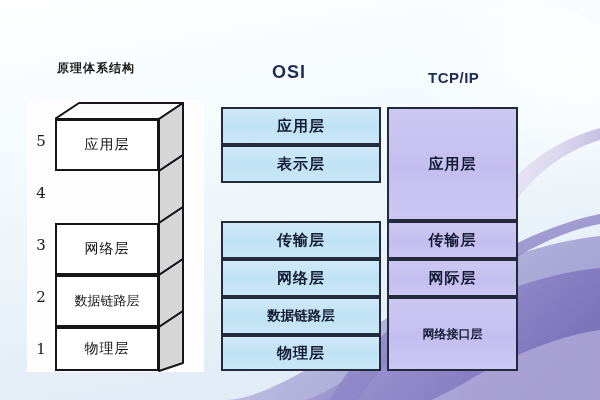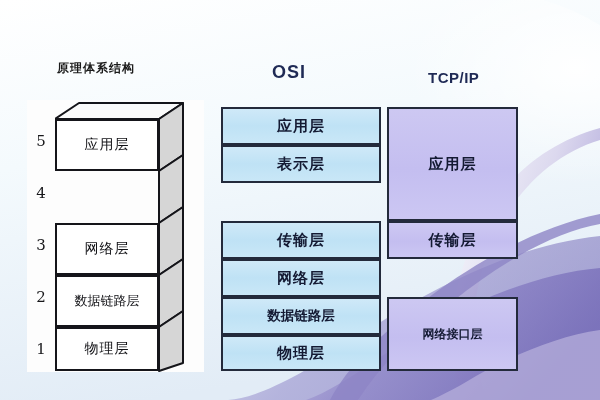--- a/index.html
+++ b/index.html
@@ -241,16 +241,17 @@
     <div class="osi-cell" style="top:38px;  height:38px;">表示层</div>
     <div class="osi-cell" style="top:114px; height:38px;">传输层</div>
     <div class="osi-cell" style="top:152px; height:38px;">网络层</div>
     <div class="osi-cell small" style="top:190px; height:38px;">数据链路层</div>
     <div class="osi-cell" style="top:228px; height:36px;">物理层</div>
   </div>
 
   <div id="tcp-col">
     <div class="tcp-cell" style="top:0px;   height:114px;">应用层</div>
     <div class="tcp-cell" style="top:114px; height:38px;">传输层</div>
+    <div class="tcp-cell" style="top:152px; height:38px;">网际层</div>
     <div class="tcp-cell small" style="top:190px; height:74px;">网络接口层</div>
   </div>
 
 </div>
 
 </body></html>

